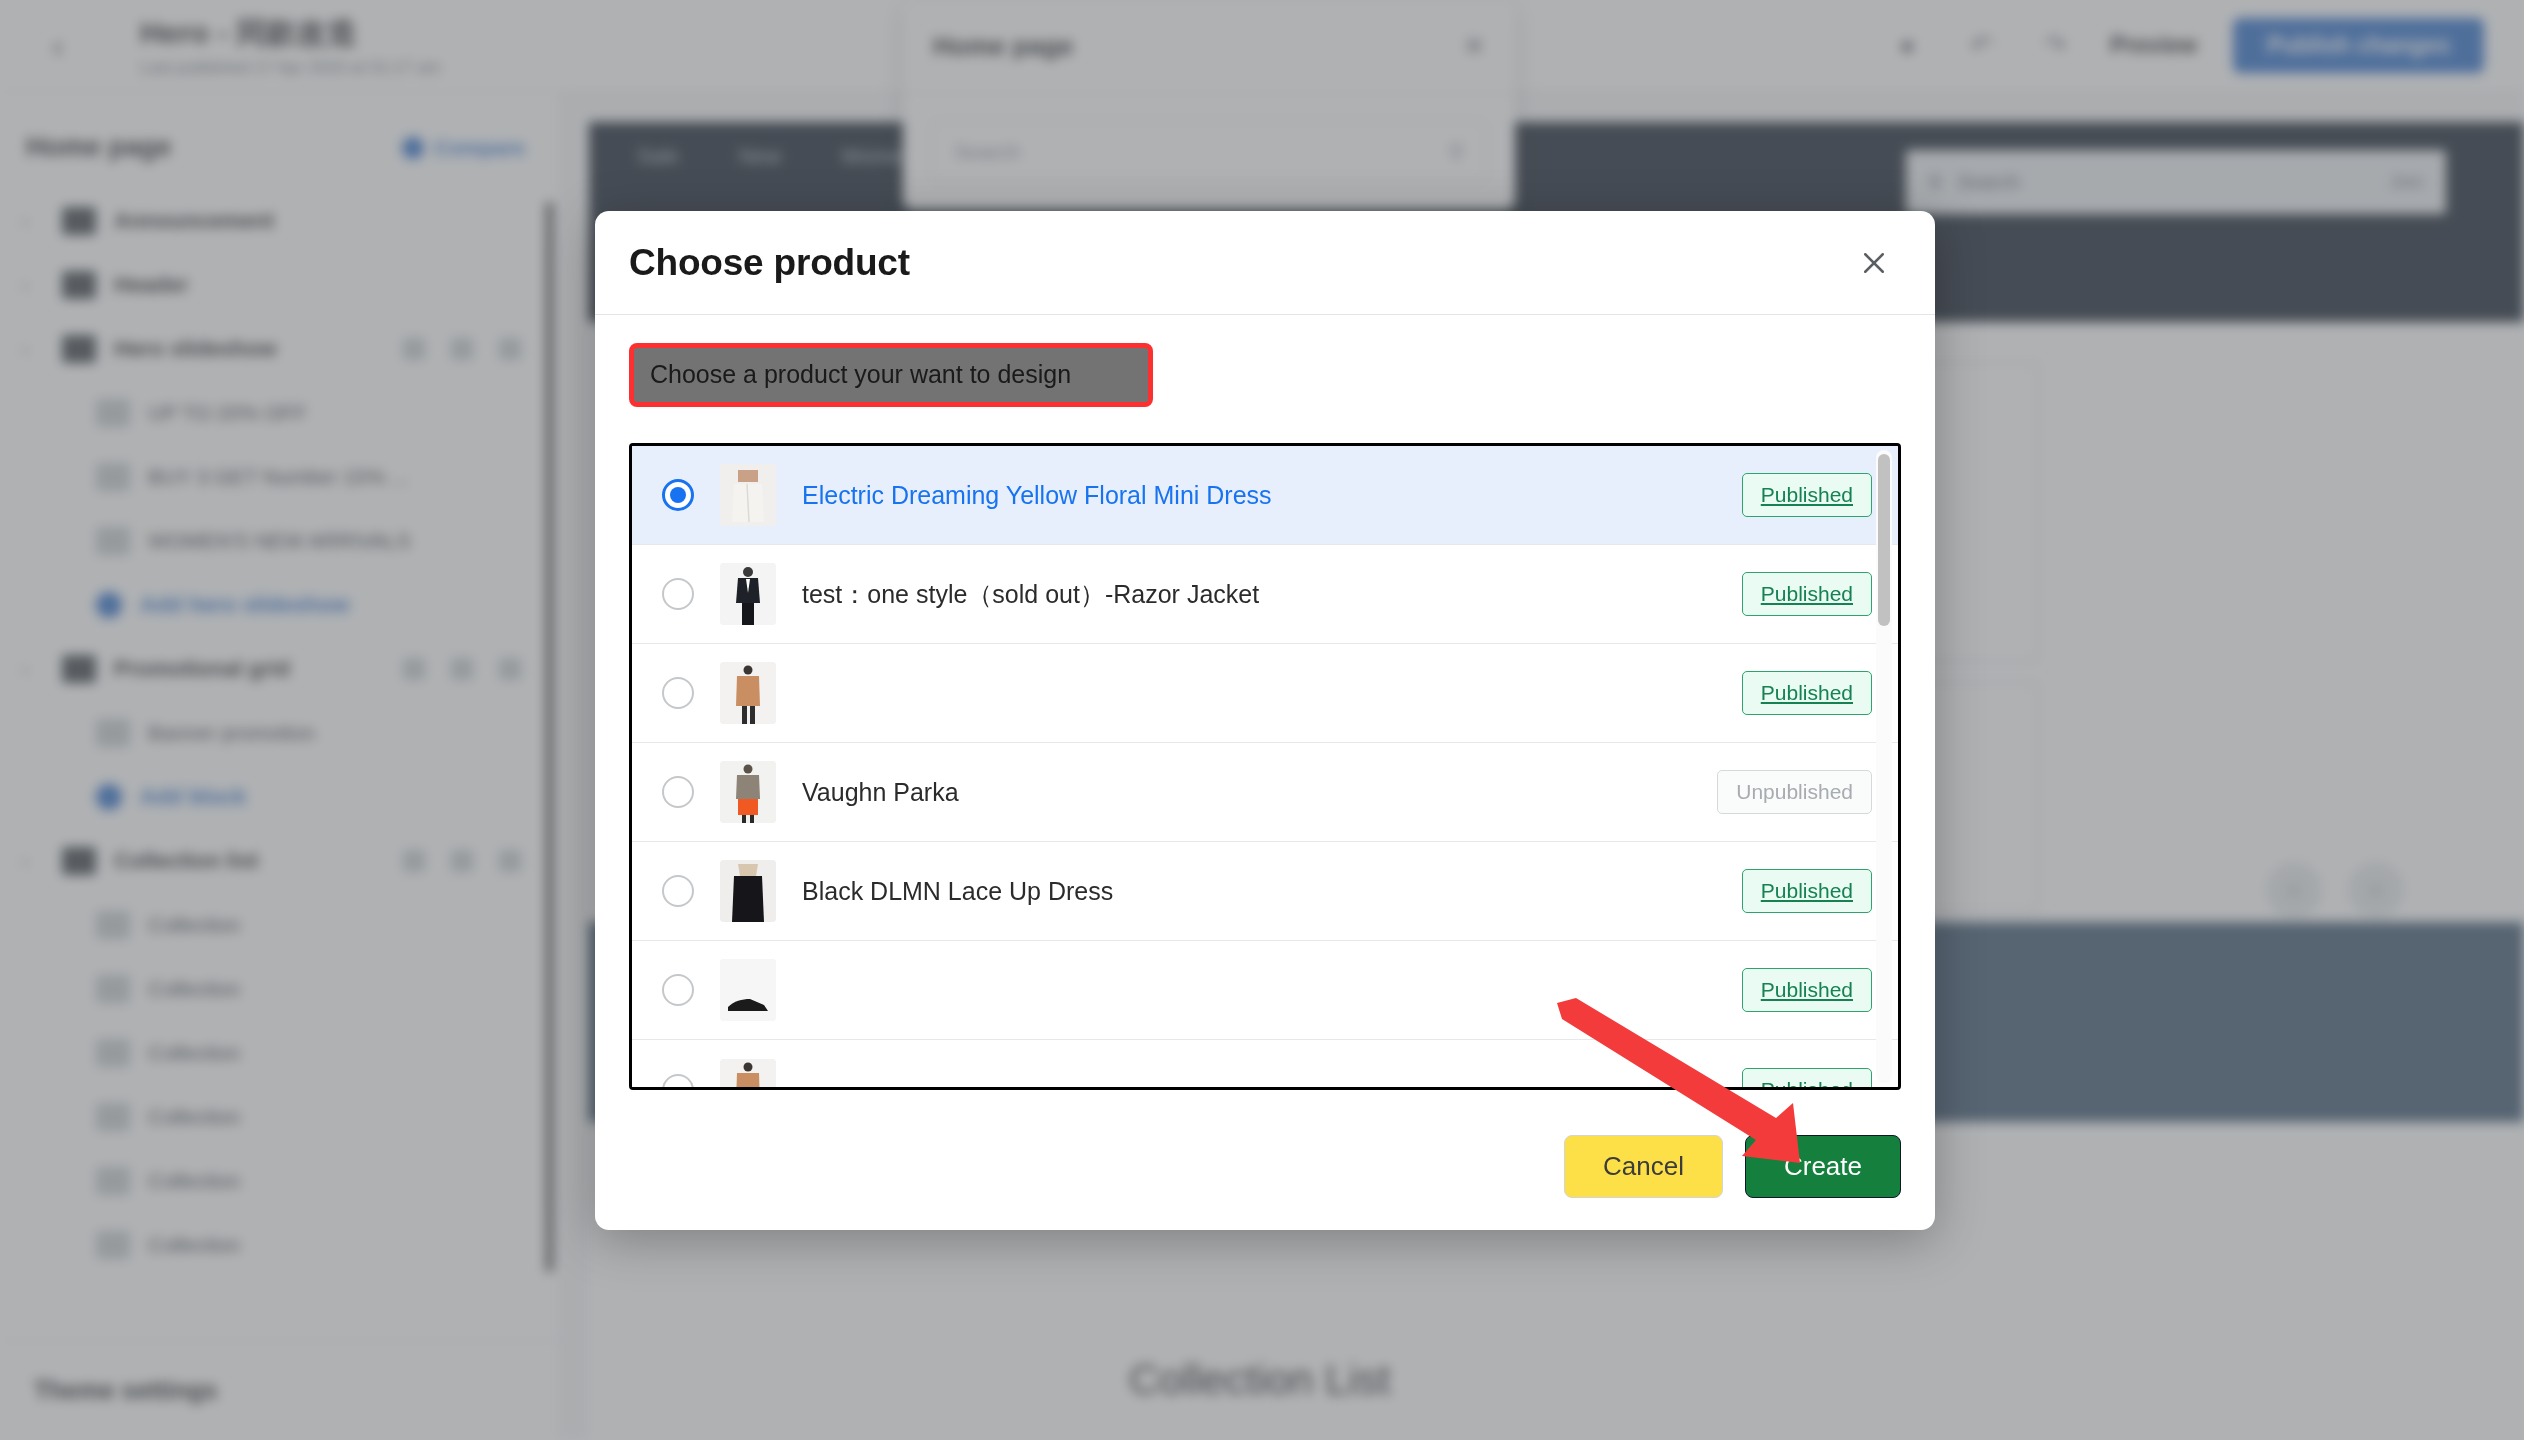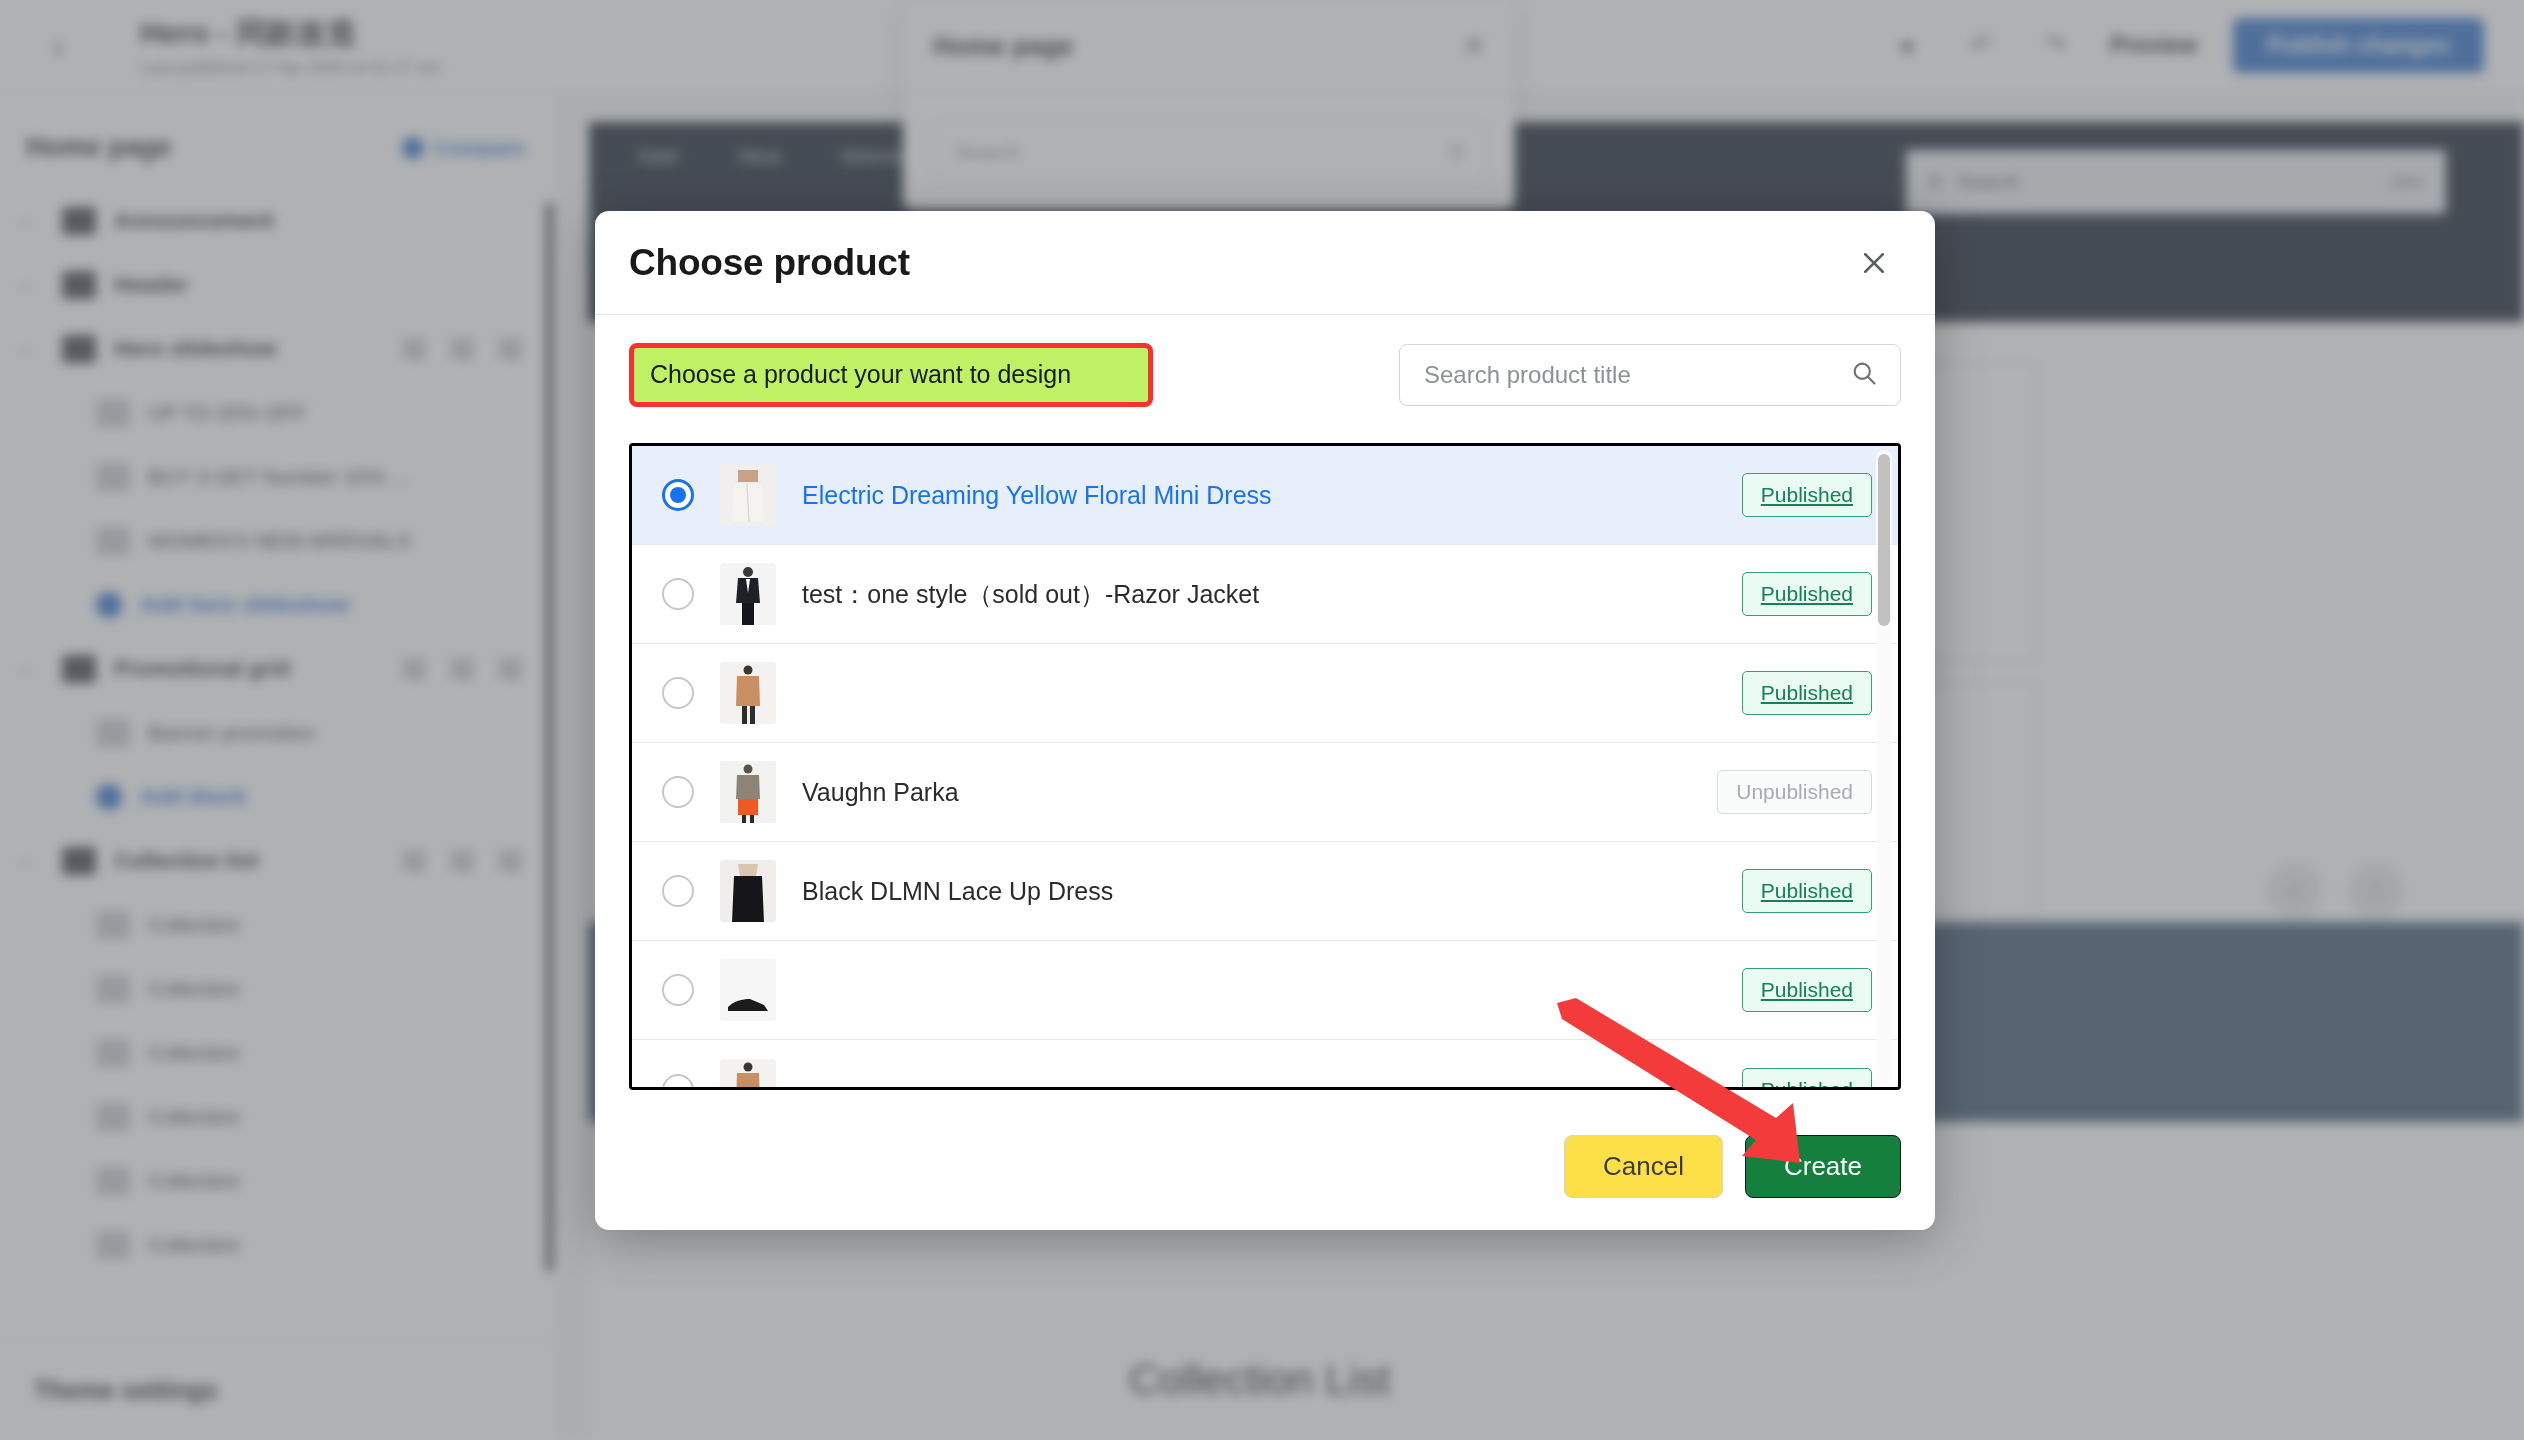--- a/index.html
+++ b/index.html
@@ -313,21 +313,21 @@
     flex: 0 0 auto;
   }
   .hint-box {
     border: 5px solid #fc3030;
     border-radius: 8px;
     padding: 14px 16px 16px 16px;
     width: 524px;
     height: 64px;
     display: flex;
     align-items: center;
-    background: #bef264;
+    background: #737373;
   }
   .hint-text {
     font-size: 25px;
     color: #1a1a1a;
   }
   .search-wrap {
     margin-left: auto;
     width: 502px;
     height: 62px;
     border: 1px solid #d3d6d9;
@@ -675,29 +675,20 @@
           <line x1="5" y1="5" x2="19" y2="19"></line>
             <line x1="19" y1="5" x2="5" y2="19"></line>
         </svg>
       </div>
     </div>
 
     <div class="modal-toolbar">
       <div class="hint-box">
         <span class="hint-text">Choose a product your want to design</span>
       </div>
-      <div class="search-wrap">
-        <input class="search-input" type="text" placeholder="Search product title" style="">
-        <span class="search-icon">
-          <svg width="28" height="28" viewBox="0 0 24 24" fill="none" stroke="#6d7175" stroke-width="1.8">
-            <circle cx="10.5" cy="10.5" r="6.5"></circle>
-              <line x1="15.5" y1="15.5" x2="21" y2="21" stroke-linecap="round"></line>
-          </svg>
-        </span>
-      </div>
     </div>
 
     <div class="list-wrap">
       <div class="list-scroll">
 
         <div class="prow selected">
           <span class="radio on"></span>
           <span class="thumb">
             <svg viewBox="0 0 56 62">
                 <rect width="56" height="62" fill="#f1efed"></rect>

